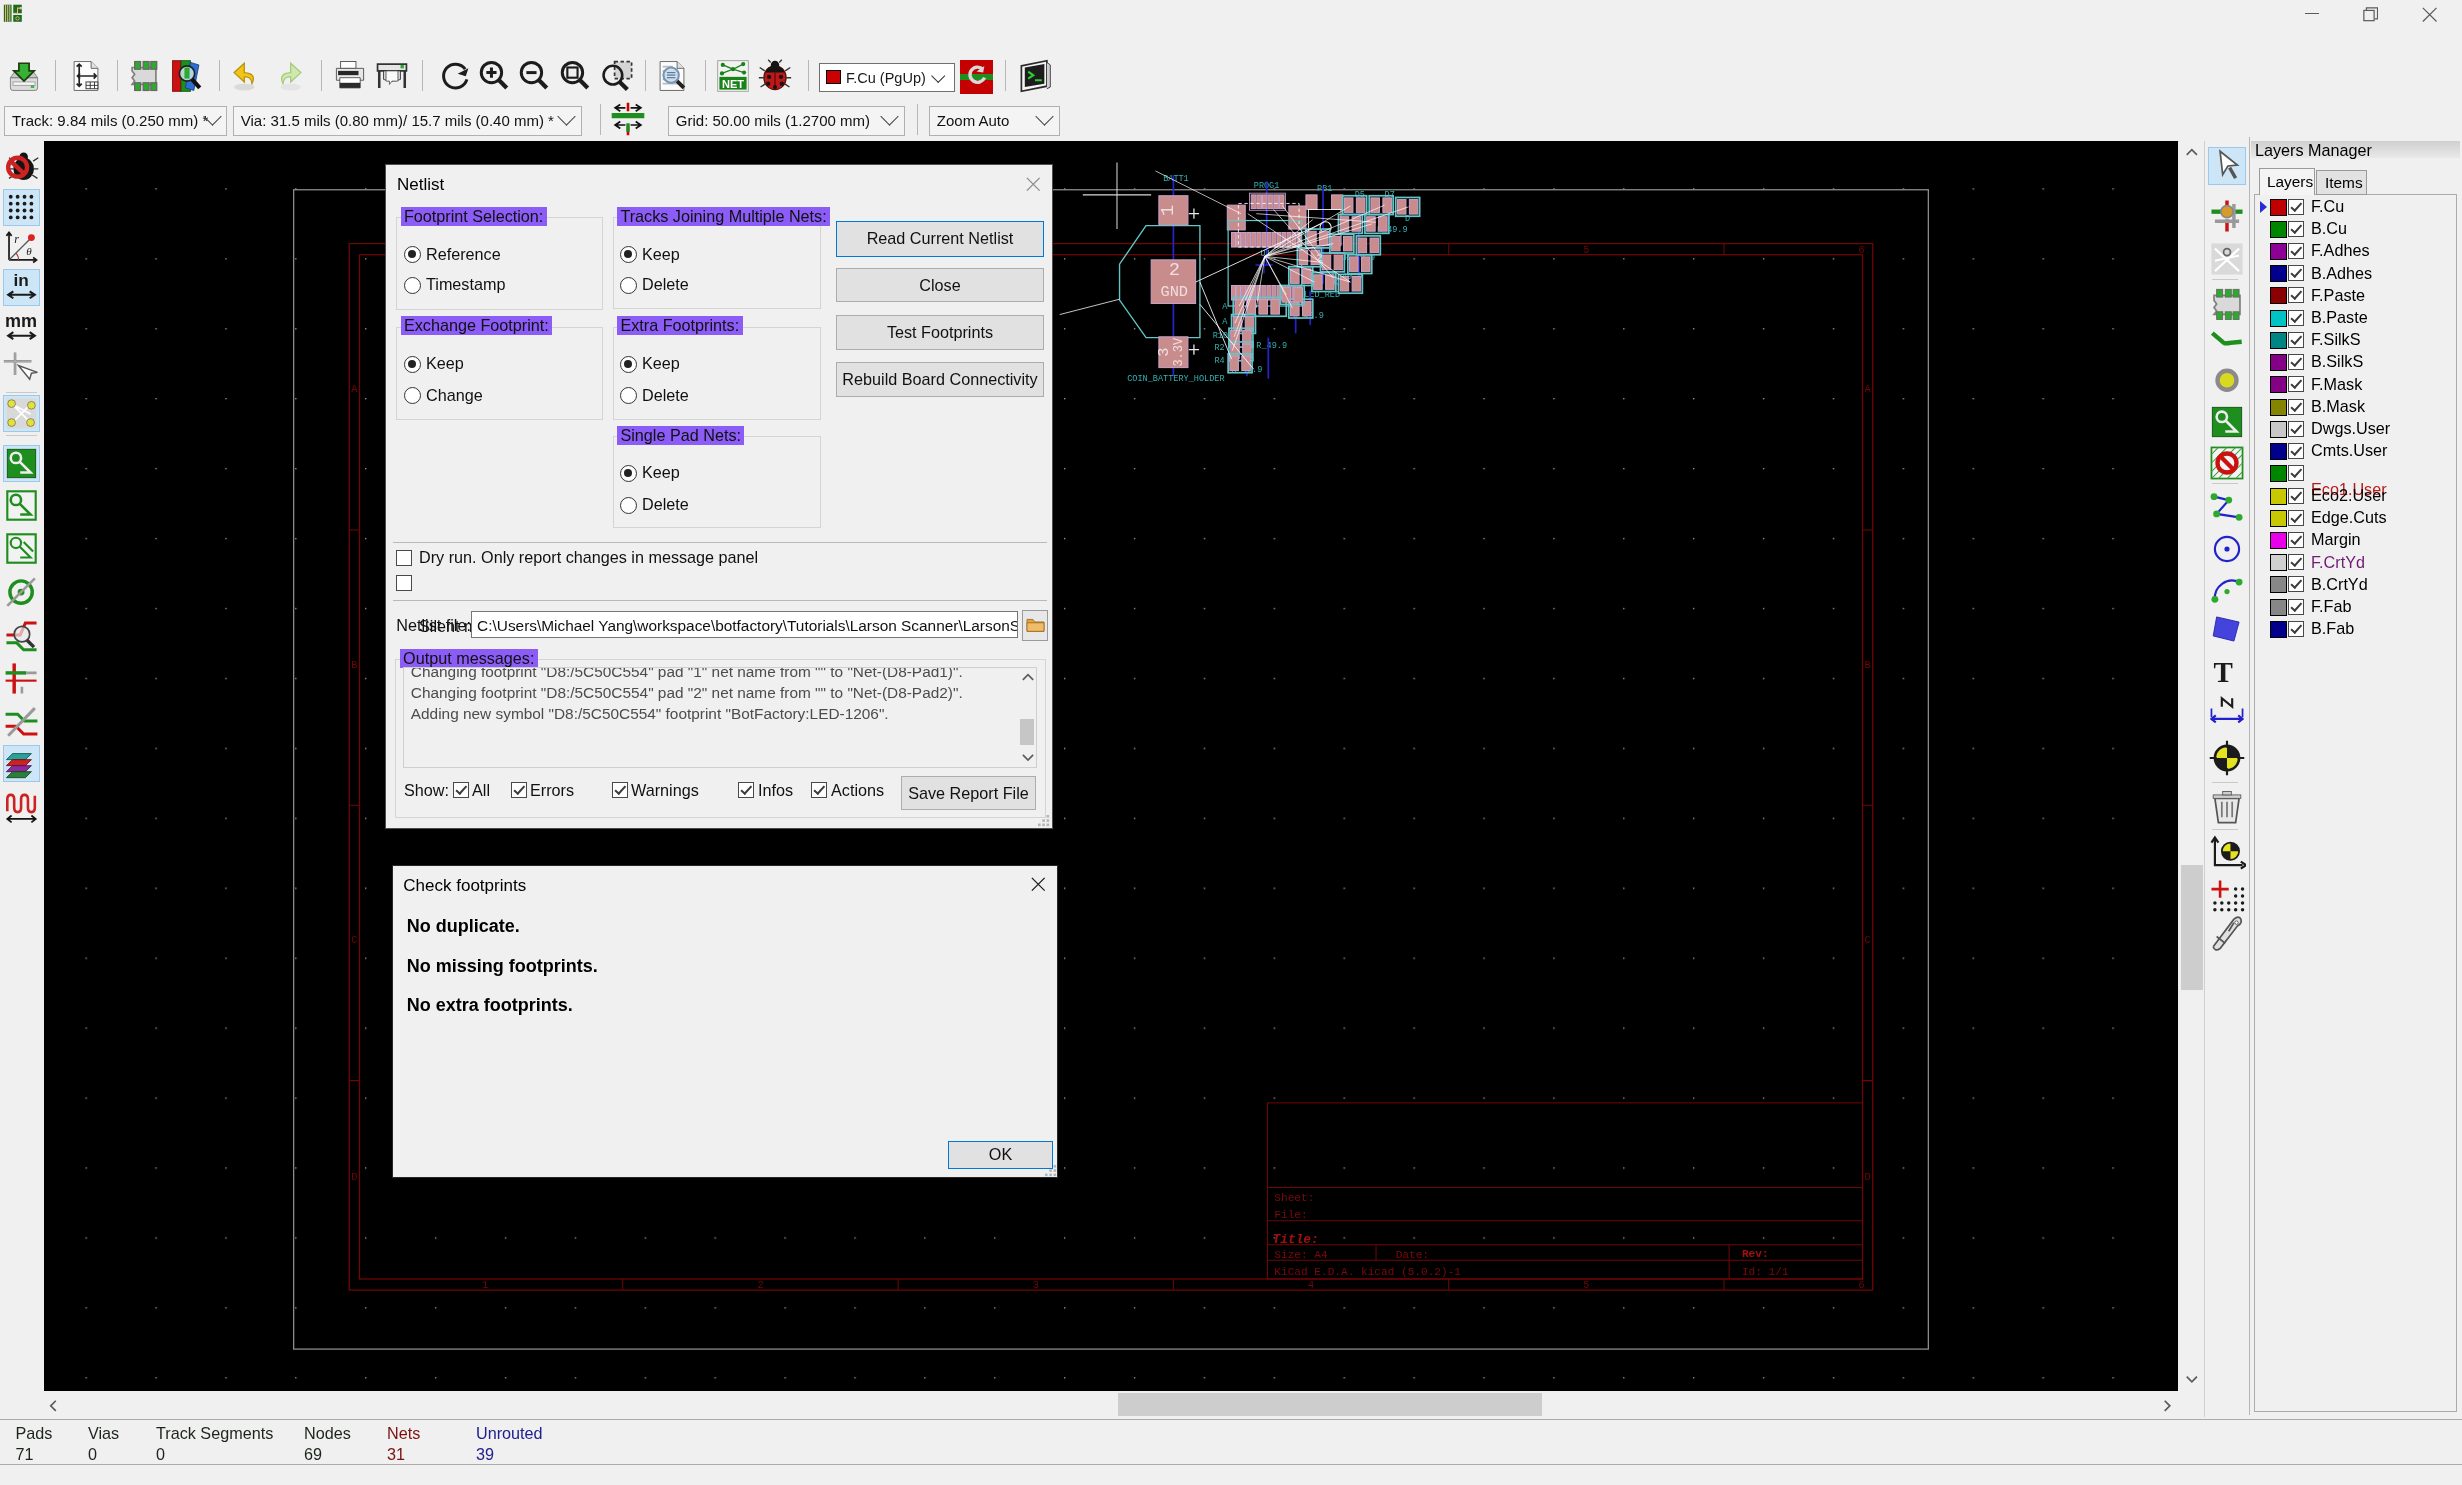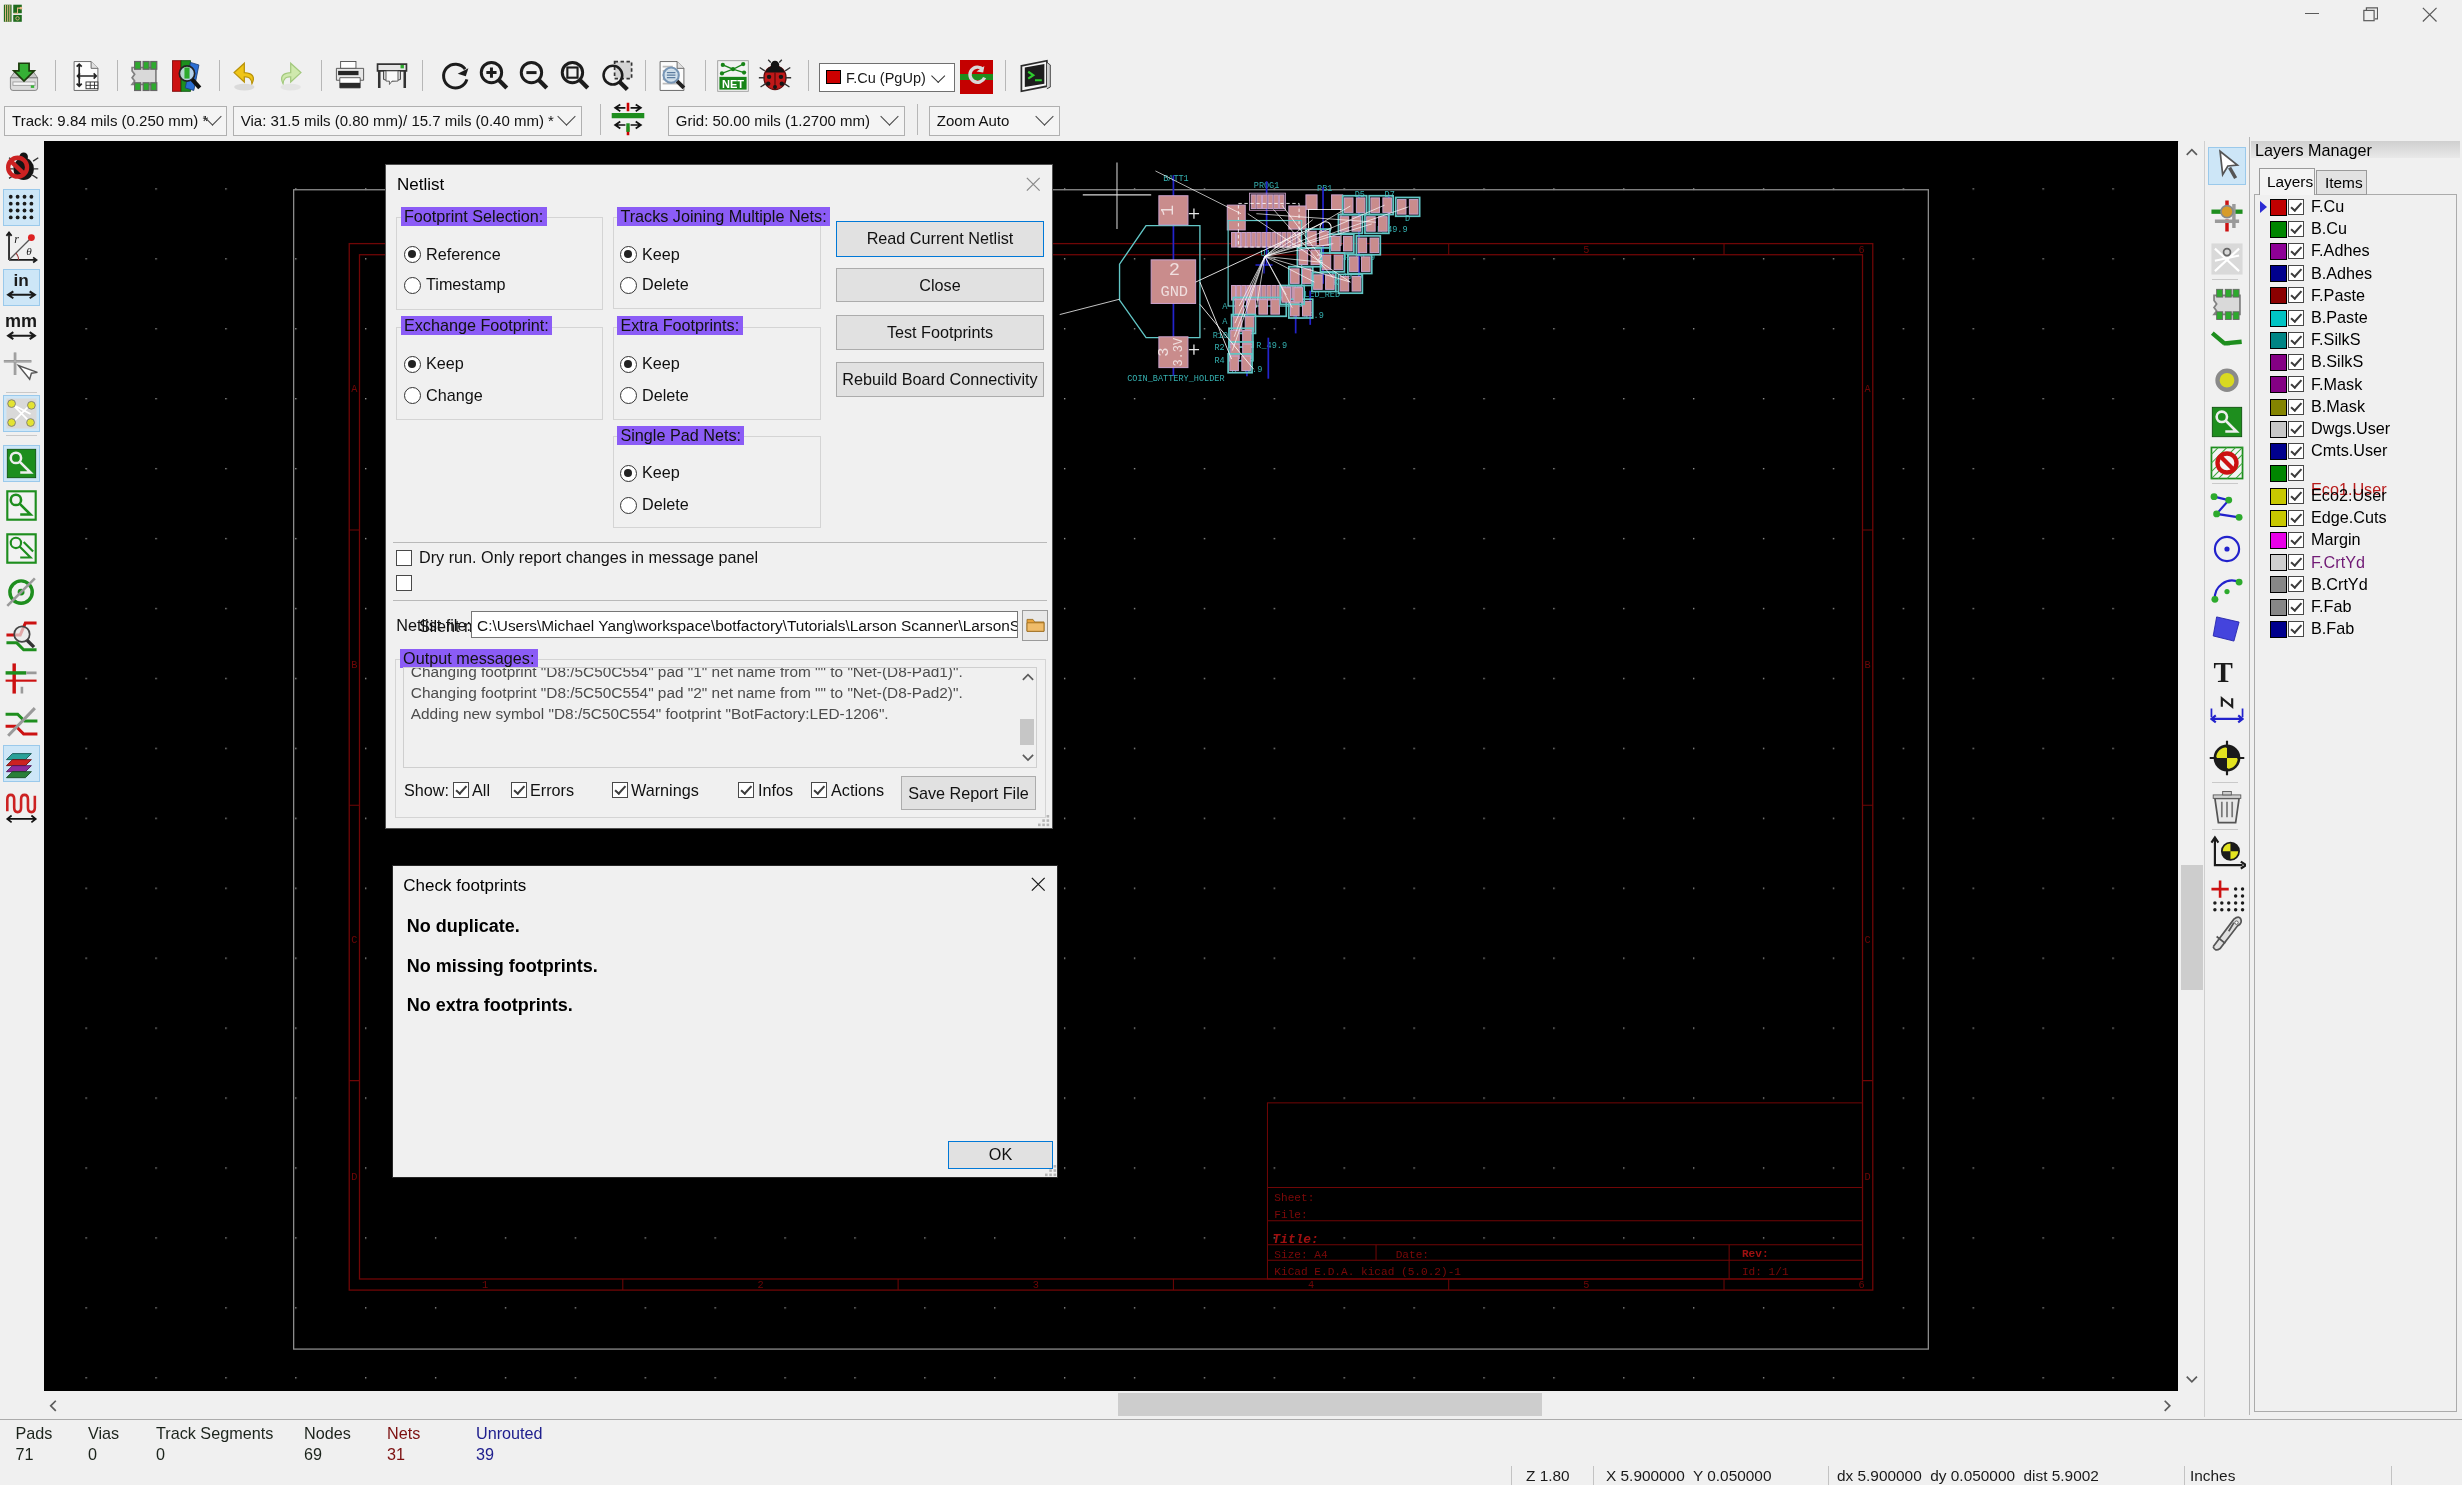--- a/index.html
+++ b/index.html
@@ -795,31 +795,20 @@
     <div class="txt" style="left:88px;top:25px;font-size:16.2px;color:#1c241c;">0</div>
     <div class="txt" style="left:156px;top:4.3px;font-size:16.2px;color:#1c241c;">Track Segments</div>
     <div class="txt" style="left:156px;top:25px;font-size:16.2px;color:#1c241c;">0</div>
     <div class="txt" style="left:304px;top:4.3px;font-size:16.2px;color:#1c241c;">Nodes</div>
     <div class="txt" style="left:304px;top:25px;font-size:16.2px;color:#1c241c;">69</div>
     <div class="txt" style="left:387px;top:4.3px;font-size:16.2px;color:#7c1010;">Nets</div>
     <div class="txt" style="left:387px;top:25px;font-size:16.2px;color:#7c1010;">31</div>
     <div class="txt" style="left:476px;top:4.3px;font-size:16.2px;color:#20208e;">Unrouted</div>
     <div class="txt" style="left:476px;top:25px;font-size:16.2px;color:#20208e;">39</div>
   </div>
-  <div class="abs" id="statusbar">
-    <div class="ssep" style="left:1511px"></div>
-    <div class="txt" style="left:1526px;top:2.6px;font-size:15.4px;">Z 1.80</div>
-    <div class="ssep" style="left:1593px"></div>
-    <div class="txt" style="left:1606px;top:2.6px;font-size:15.4px;">X 5.900000  Y 0.050000</div>
-    <div class="ssep" style="left:1828px"></div>
-    <div class="txt" style="left:1837px;top:2.6px;font-size:15.4px;">dx 5.900000  dy 0.050000  dist 5.9002</div>
-    <div class="ssep" style="left:2184px"></div>
-    <div class="txt" style="left:2190px;top:2.6px;font-size:15.4px;">Inches</div>
-    <div class="ssep" style="left:2391px"></div>
-  </div>
   <div class="dialog" id="dlgNetlist" style="left:385px;top:164px;width:668px;height:665px;border:0.9px solid #4e4e4e;">
     <div class="txt" style="left:11px;top:10.3px;font-size:17px;color:#000000;">Netlist</div>
     <svg class="abs" style="left:640px;top:12px" width="14.5" height="14.5" viewBox="0 0 17 17">
         <path d="M1 1 L16 16 M16 1 L1 16" stroke="#8a8a8a" stroke-width="1.5"></path>
       </svg>
     <div class="grp" style="left:10.3px;top:52px;width:207px;height:93px;"></div>
     <div class="grplbl" style="left:14.5px;top:42px;">Footprint Selection:</div>
     <div class="radio on" style="left:18px;top:81px;"></div>
     <div class="rlbl" style="left:40px;top:80px;">Reference</div>
     <div class="radio" style="left:18px;top:112px;"></div>

